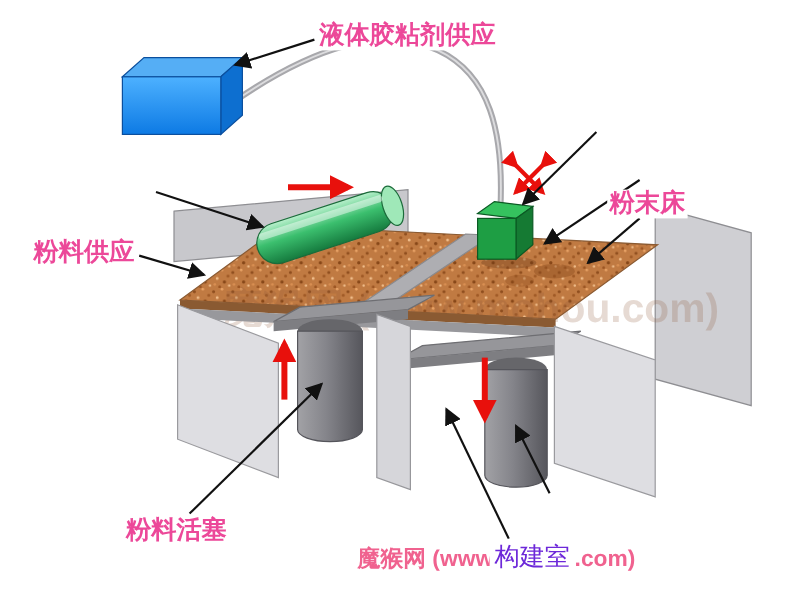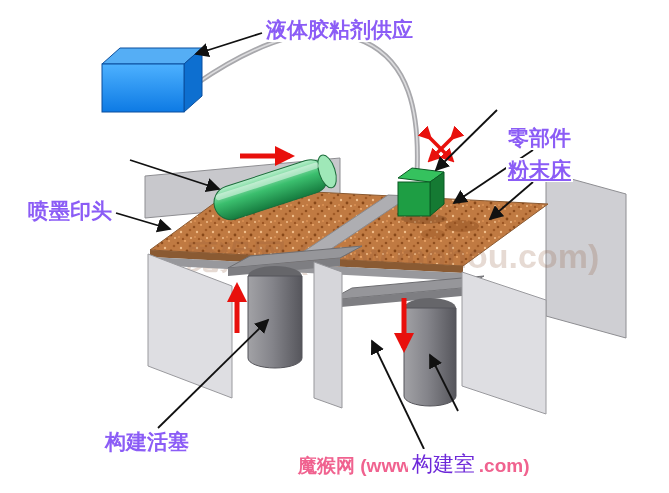--- a/index.html
+++ b/index.html
@@ -8,21 +8,21 @@
     width:669px;height:493px;
     background:#fff;
     overflow:hidden;
     font-family:"Liberation Sans","DejaVu Sans",sans-serif;
   }
   #stage svg{position:absolute;left:0;top:0;}
   .lbl{
     position:absolute;
     font-weight:bold;
     font-size:21px;
-    color:#8b5cf6;
+    color:#ec4899;
     white-space:nowrap;
     line-height:1.15;
     background:#fff;
     padding:0 2px;
   }
   .watermark{
     position:absolute;
     font-weight:bold;
     font-size:19px;
     color:#f0628f;
@@ -155,21 +155,20 @@
       <line x1="533" y1="182" x2="490" y2="219" marker-end="url(#mBlack)"></line>
       <line x1="130" y1="160" x2="219" y2="189" marker-end="url(#mBlack)"></line>
       <line x1="116" y1="213" x2="170" y2="229" marker-end="url(#mBlack)"></line>
       <line x1="158" y1="428" x2="268" y2="320" marker-end="url(#mBlack)"></line>
       <line x1="458" y1="411" x2="430" y2="355" marker-end="url(#mBlack)"></line>
       <line x1="424" y1="449" x2="372" y2="341" marker-end="url(#mBlack)"></line>
     </g>
   </svg>
 
   <div class="lbl" style="left:264px;top:18px;">液体胶粘剂供应</div>
-  <div class="lbl" style="left:506px;top:126px;">零部件</div>
-  <div class="lbl" style="left:506px;top:158px;text-decoration:underline;">粉末床</div>
-  <div class="lbl" style="left:26px;top:199px;">喷墨印头</div>
-  <div class="lbl" style="left:103px;top:430px;">构建活塞</div>
+  <div class="lbl" style="left:506px;top:158px;">粉末床</div>
+  <div class="lbl" style="left:26px;top:199px;">粉料供应</div>
+  <div class="lbl" style="left:103px;top:430px;">粉料活塞</div>
 
   <div class="watermark" style="left:298px;top:453px;">魔猴网 (www.mohou.com)</div>
   <div class="chamber-label" style="left:408px;top:449px;">构建室</div>
 
 </div>
 
 </body></html>

